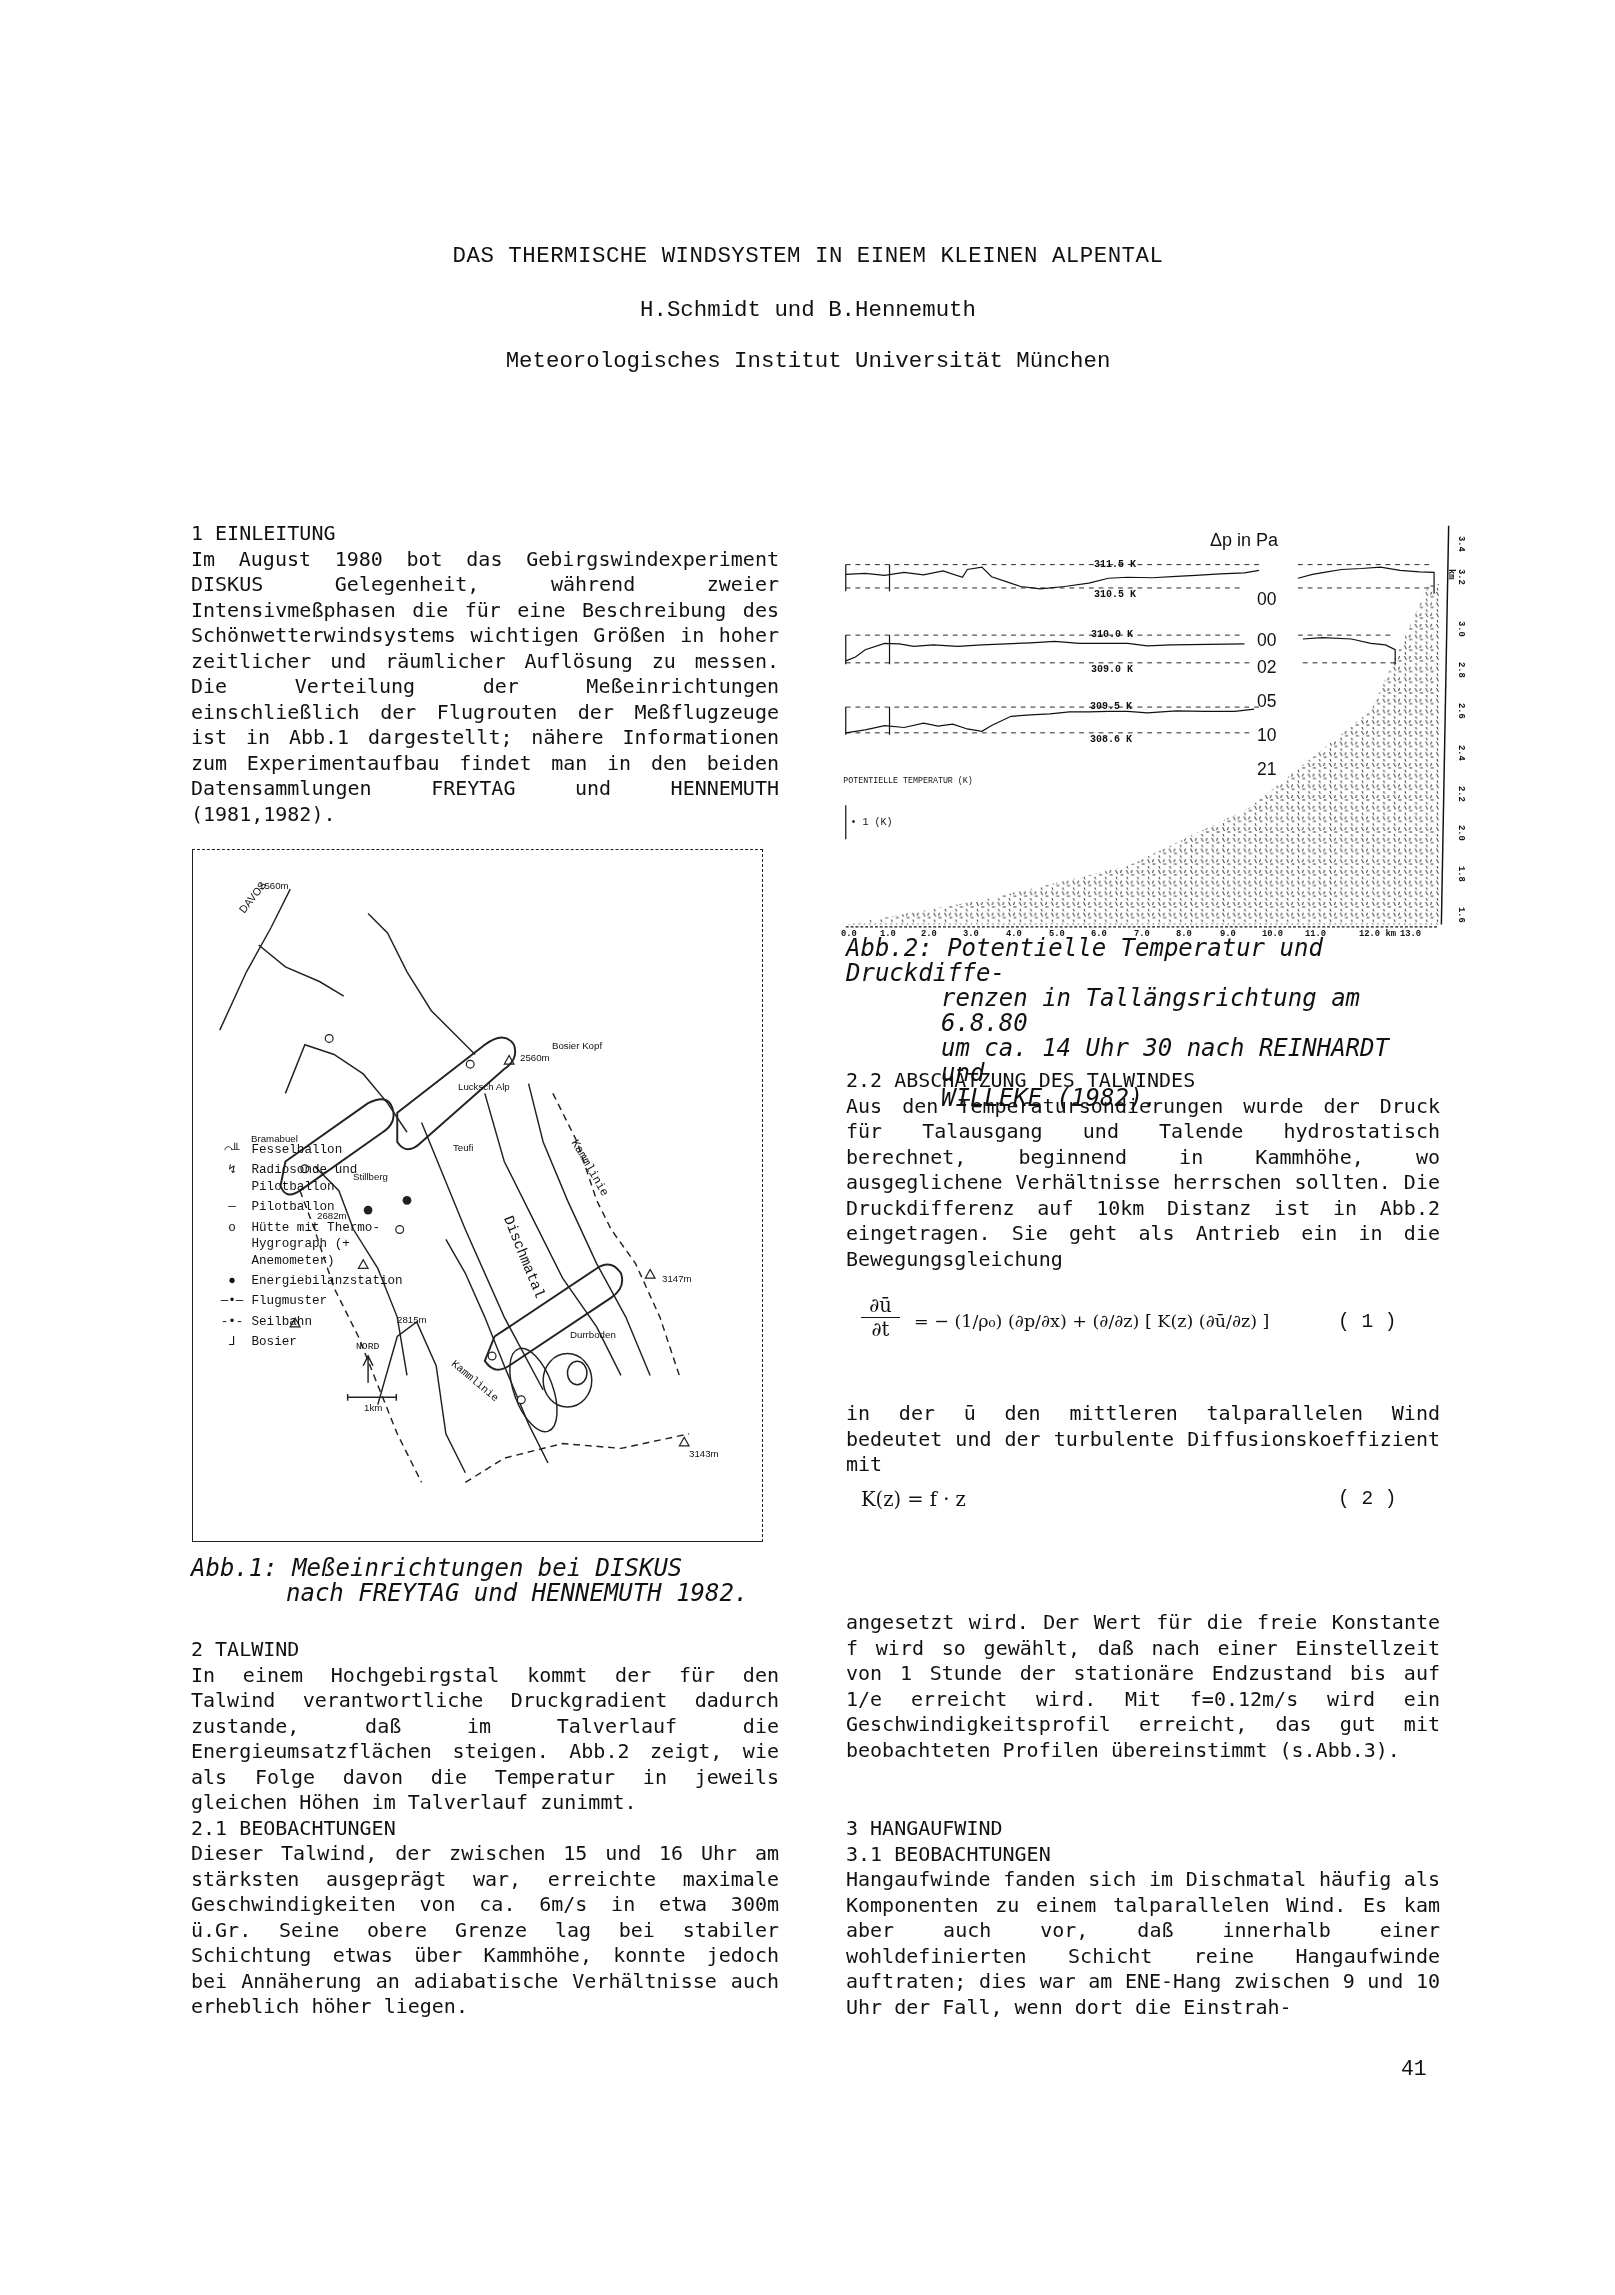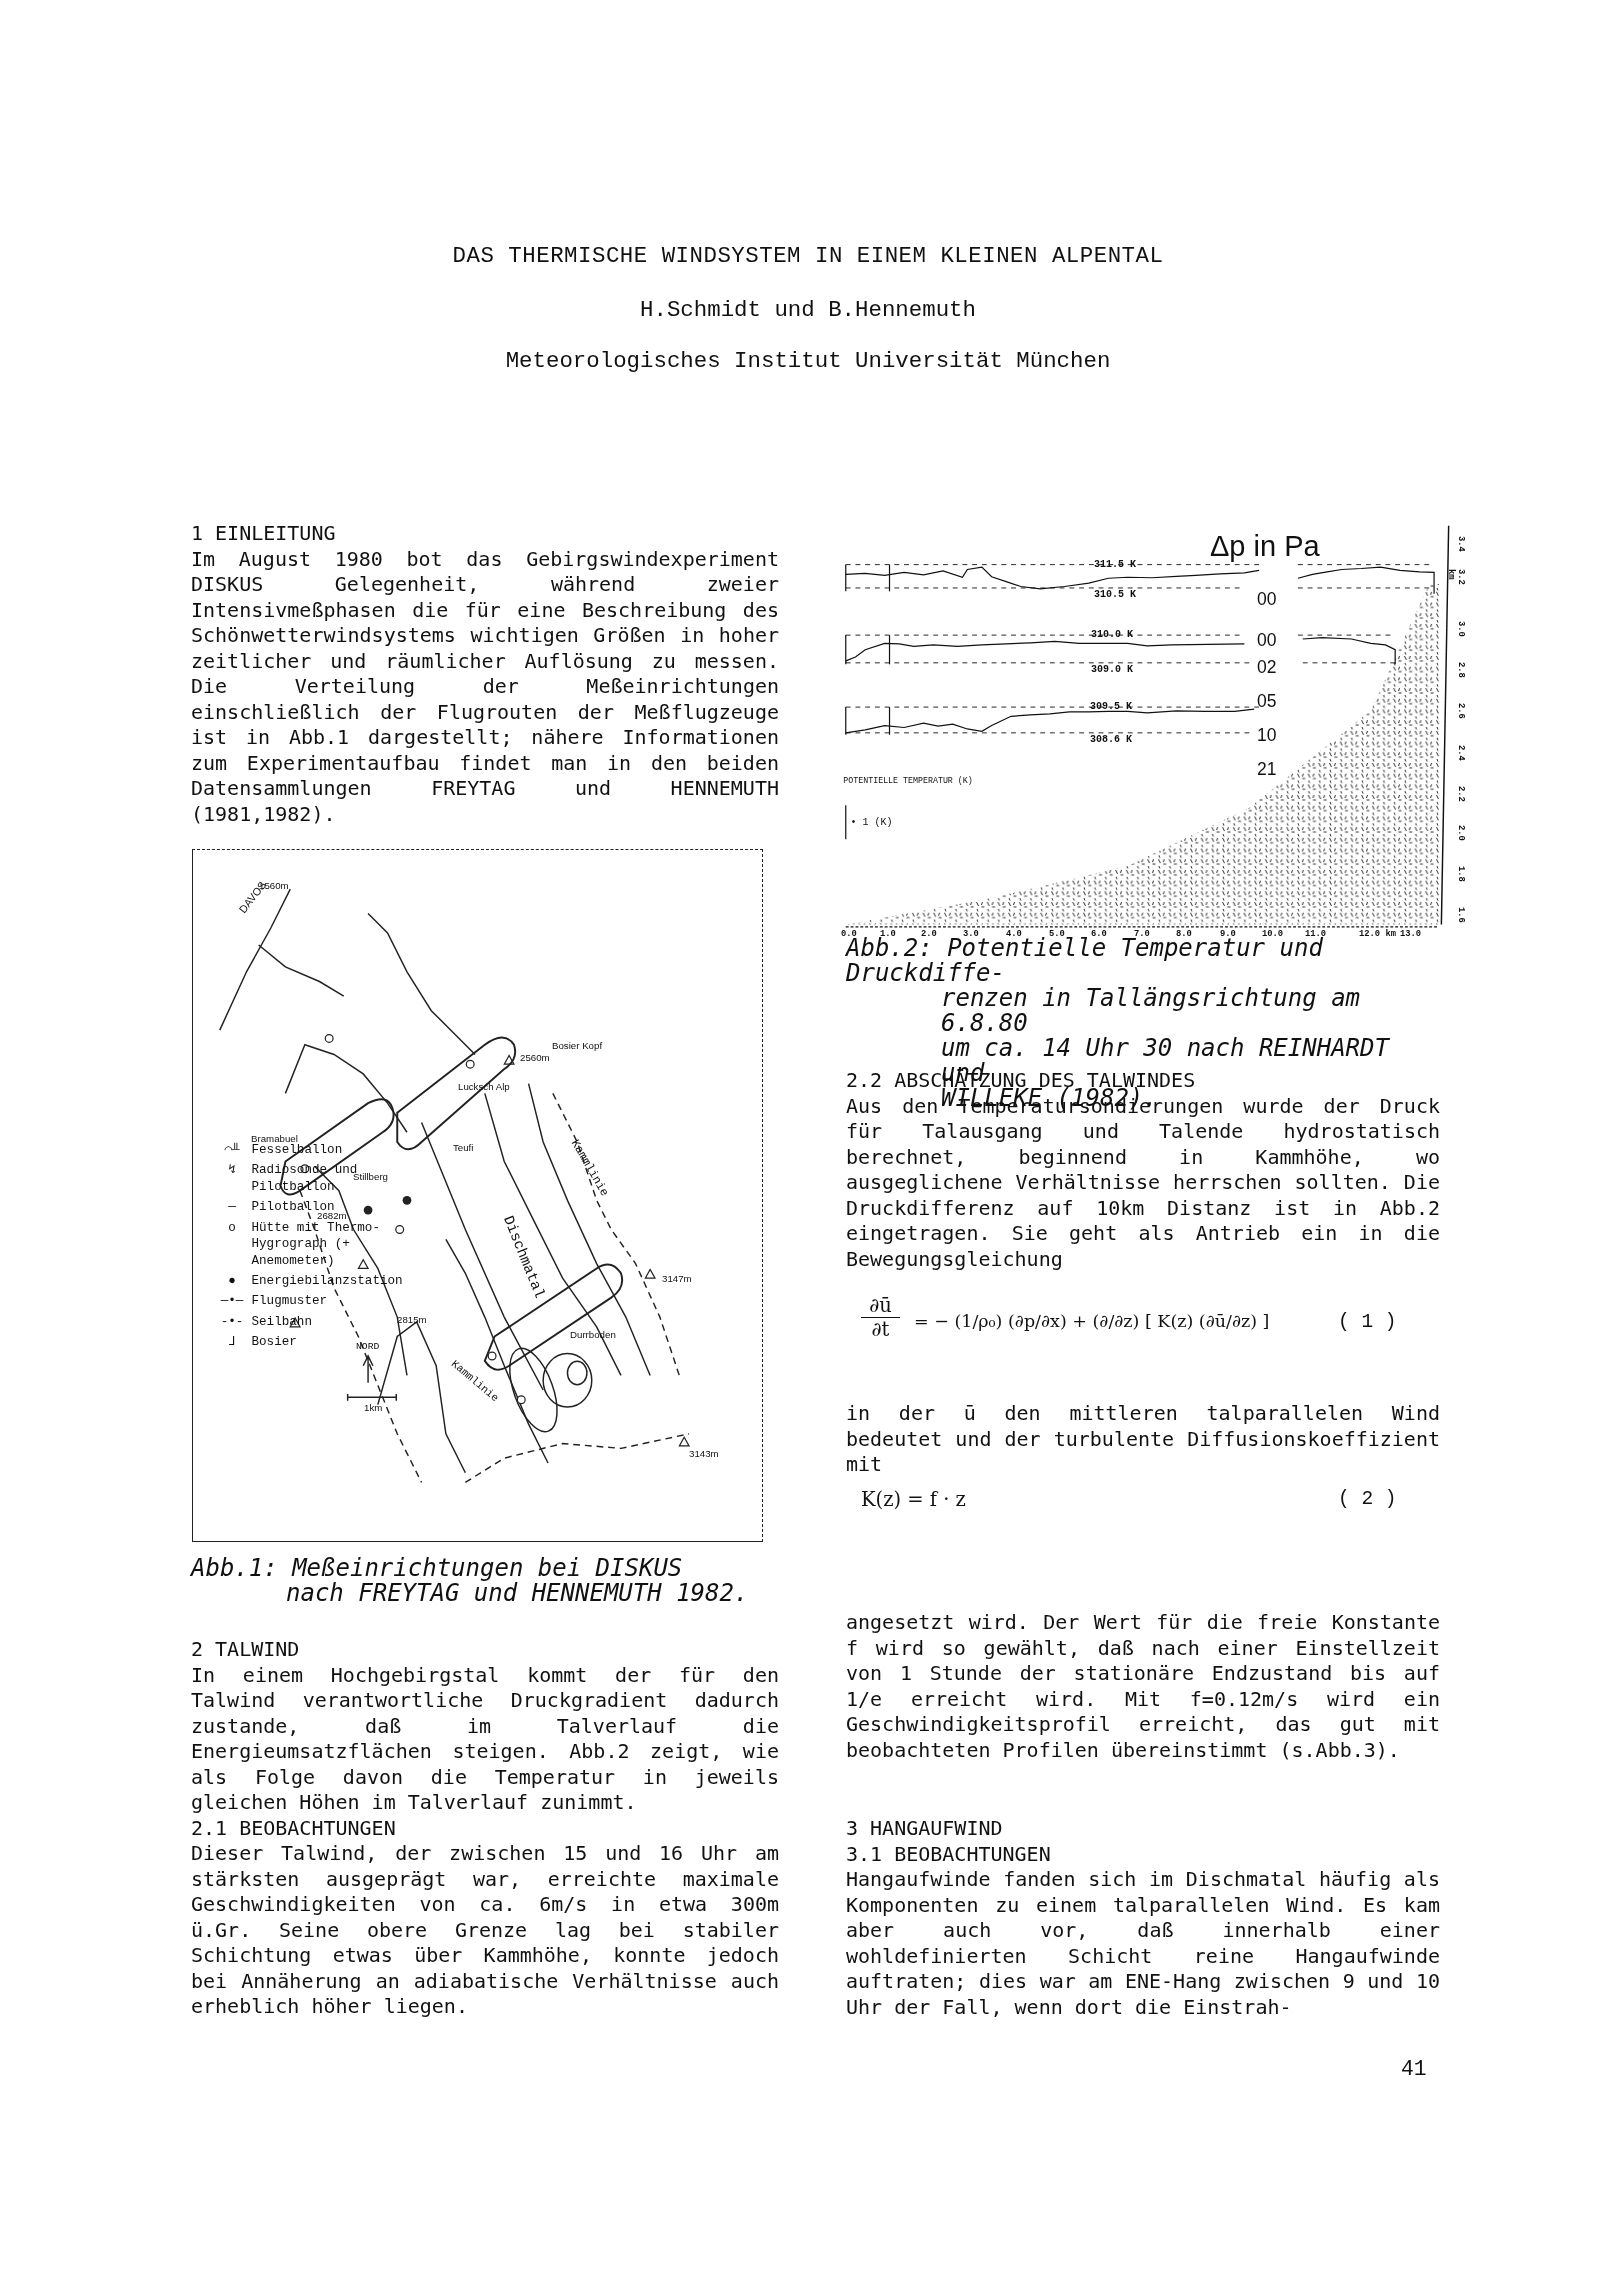--- a/index.html
+++ b/index.html
@@ -16,21 +16,21 @@
   .left { left:191px; width:588px; }
   .right { left:846px; width:594px; }
   .caption { font-family:"DejaVu Sans Mono",monospace; font-size:24px; line-height:25px;font-style:italic; }
   .fig1 { left:192px; top:849px; width:569px; height:691px; border:1.5px solid #222; border-right-style:dashed; border-top-style:dashed; }
   .legend { position:absolute; left:19.5px; top:292px; font-family:"Liberation Mono",monospace; font-size:12.6px; line-height:16.5px; }
   .legend .row { display:flex; align-items:flex-start; margin-bottom:3.9px; }
   .legend .sym { width:39px; text-align:center; font-size:12.6px; }
   .map-label { position:absolute; font-family:"Liberation Sans",sans-serif; font-size:9.7px; }
   .fig2 { left:836px; top:516px; width:637px; height:423px; }
   .trace-label { position:absolute; font-family:"Liberation Mono",monospace; font-size:10px; font-weight:bold; }
-  .dp { position:absolute; font-family:"Liberation Sans",sans-serif; font-size:29px; }
+  .dp { position:absolute; font-family:"Liberation Sans",sans-serif; font-size:18px; }
   .xtick { position:absolute; font-family:"Liberation Mono",monospace; font-size:8.8px; font-weight:bold; }
   .ytick { position:absolute; font-family:"Liberation Mono",monospace; font-size:8.8px; font-weight:bold; transform:rotate(90deg); transform-origin:left top; }
   .eq { font-family:"DejaVu Serif",serif; font-size:19.5px; }
   .page-num { left:1401px; top:2057px; font-size:21.4px; font-family:"Liberation Mono",monospace; }
 </style>
 </head>
 <body>
 
 <div class="abs title-block title">DAS THERMISCHE WINDSYSTEM IN EINEM KLEINEN ALPENTAL</div>
 <div class="abs title-block authors">H.Schmidt und B.Hennemuth</div>

